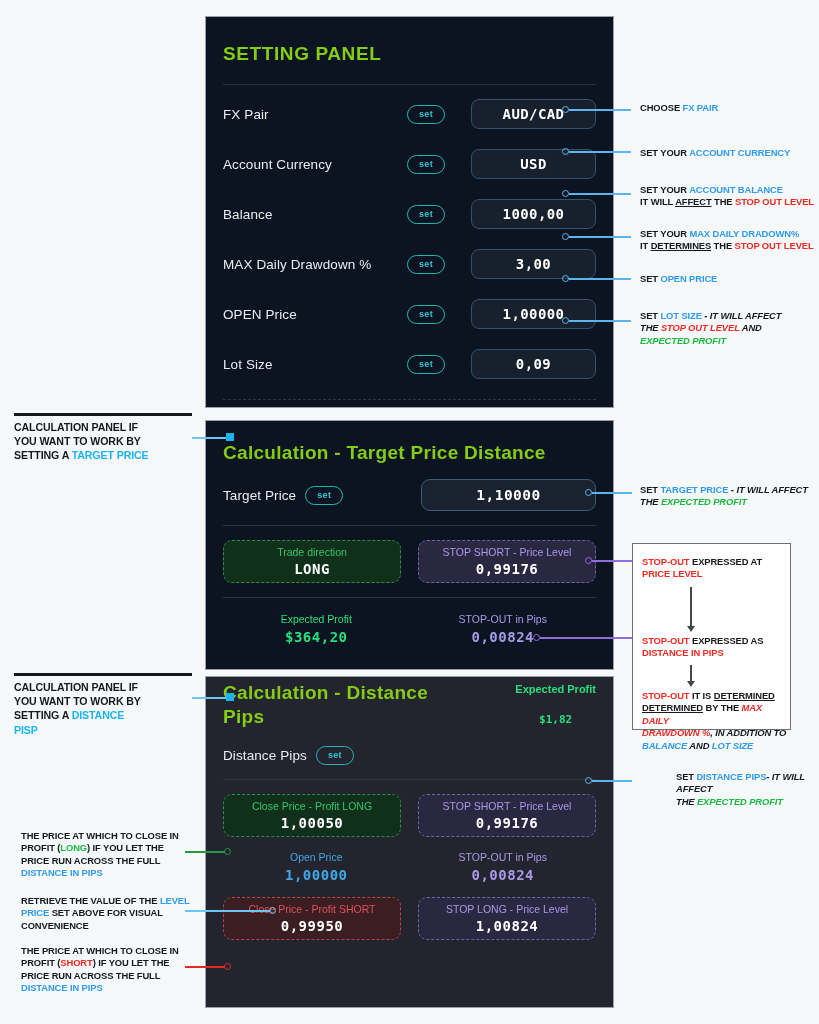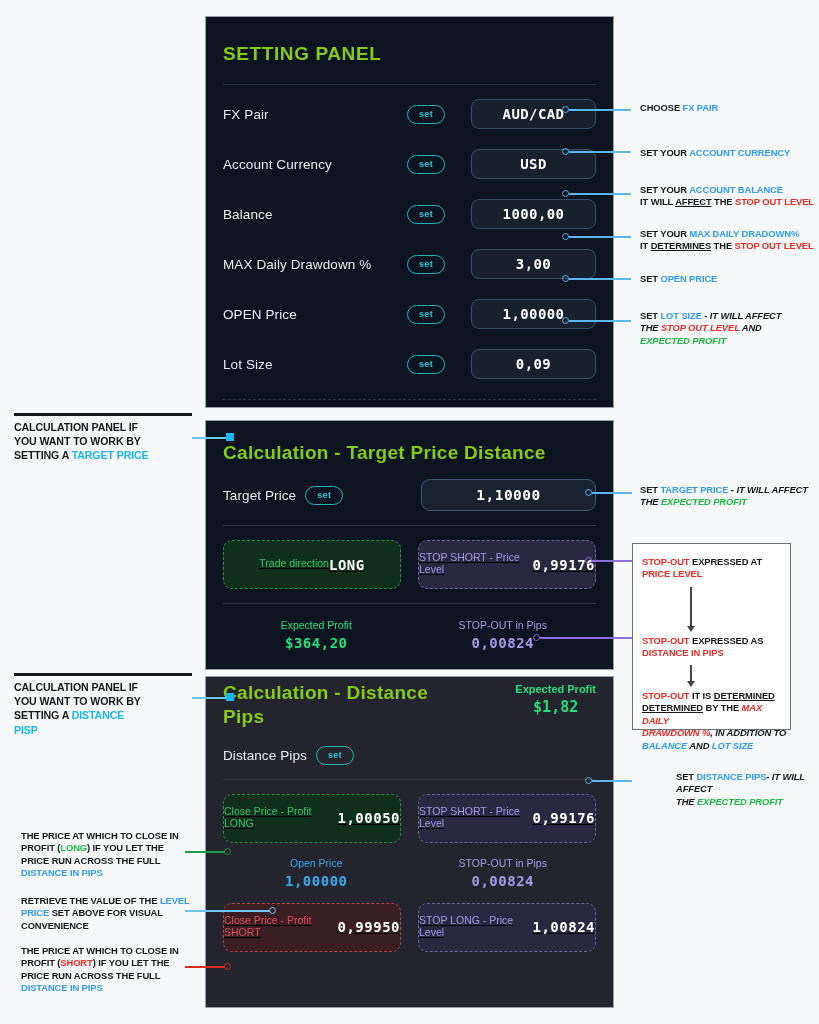--- a/index.html
+++ b/index.html
@@ -71,22 +71,22 @@
     width:175px; height:32px; border-radius:9px;
     background:#19232f; border:1px solid #3d5a78;
     display:flex; align-items:center; justify-content:center;
     color:#fff; font-size:14.5px; font-weight:bold;
     font-family:"DejaVu Sans Mono", monospace;
     letter-spacing:.5px;
   }
 
   .cards { display:flex; gap:17px; margin-top:14px; }
   .card {
-    flex:1; height:49px; border-radius:9px;
-    display:flex; flex-direction:row; align-items:center; justify-content:center;text-decoration:underline;
+    flex:1; height:43px; border-radius:9px;
+    display:flex; flex-direction:column; align-items:center; justify-content:center;
   }
   .card .t { font-size:10.5px; margin-bottom:3px; }
   .card .v { font-size:14px; font-weight:bold; color:#ffffff;
              font-family:"DejaVu Sans Mono", monospace; letter-spacing:.5px;}
   .card.green  { background:#10301c; border:1px dashed #2f8f4e; }
   .card.green .t { color:#36c46a; }
   .card.purple { background:#2a2740; border:1px dashed #6f66a8; }
   .card.purple .t { color:#a79ae8; }
   .card.red    { background:#3a1e22; border:1px dashed #b5484e; }
   .card.red .t { color:#e0525b; }
@@ -97,22 +97,22 @@
   .stat .v { font-size:14px; font-weight:bold;
              font-family:"DejaVu Sans Mono", monospace; letter-spacing:.5px; }
   .stat.green .t, .stat.green .v { color:#25e07a; }
   .stat.purple .t, .stat.purple .v { color:#a79ae8; }
   .stat.blue .t, .stat.blue .v { color:#3fa9e8; }
 
   .hdr-flex { display:flex; align-items:flex-start; padding-top:4px; }
   .hdr-flex .panel-title { width:225px; }
   .hdr-profit { margin-left:auto; text-align:center; padding-top:2px;}
   .hdr-profit .t { color:#25e07a; font-size:11px; font-weight:bold; }
-  .hdr-profit .v { color:#25e07a; font-size:15px; font-weight:bold;
-                   font-family:"DejaVu Sans Mono", monospace; margin-top:3px;text-align:center;}
+  .hdr-profit .v { color:#25e07a; font-size:11px; font-weight:bold;
+                   font-family:"DejaVu Sans Mono", monospace; margin-top:18px;text-align:center;}
 
   
   .anno {
     position:absolute;
     font-size:9.4px; font-weight:bold;
     color:#16181c; line-height:1.32;
     letter-spacing:-.1px;
   }
   .anno.italic { font-style:italic; }
   .k-blue  { color:#2e9bf0; }

